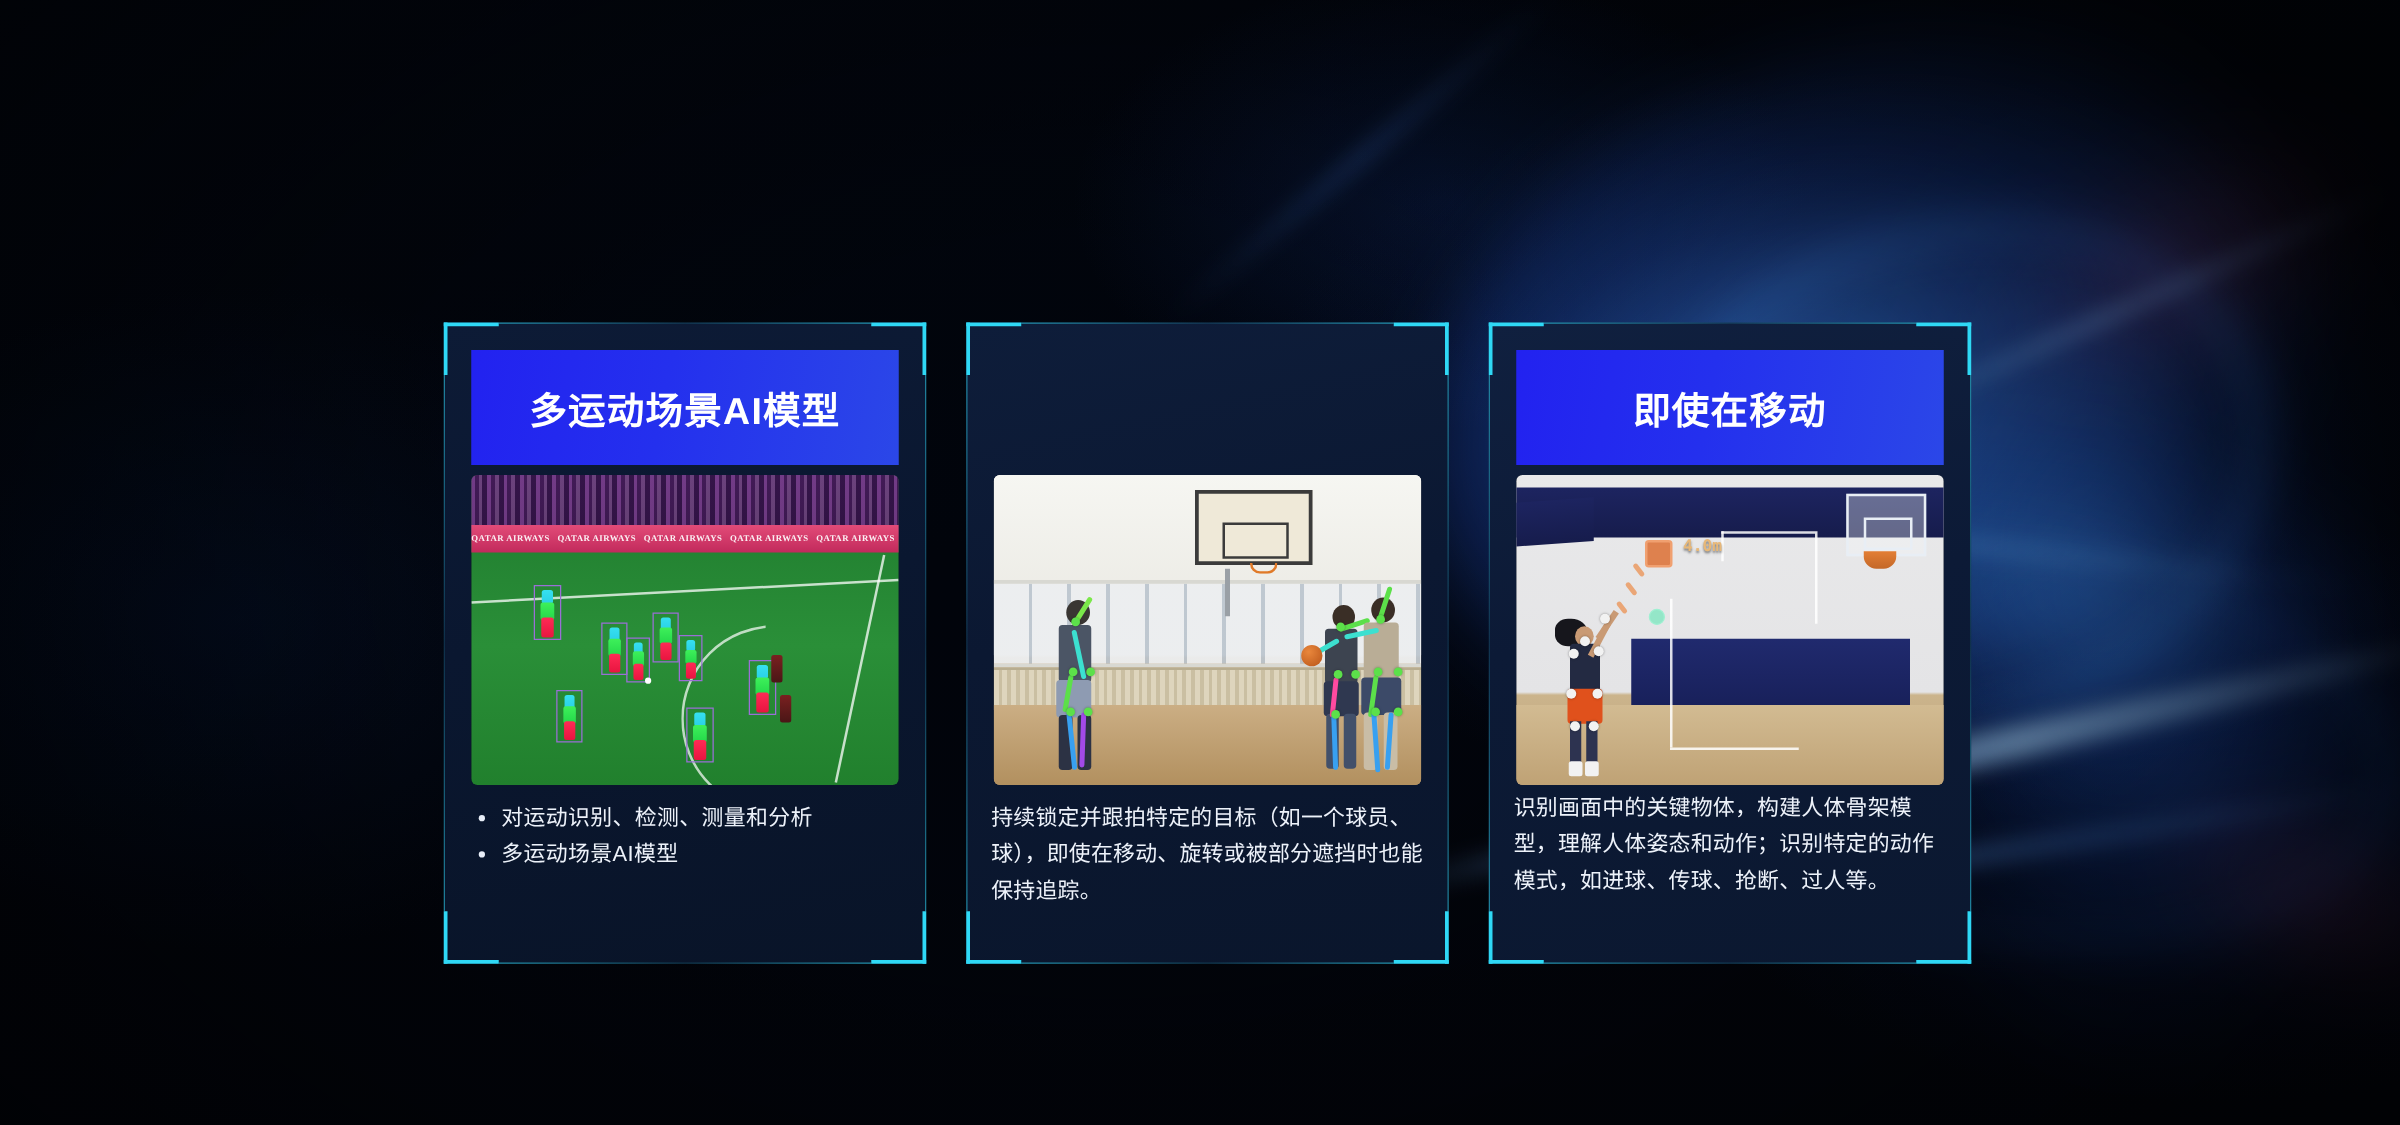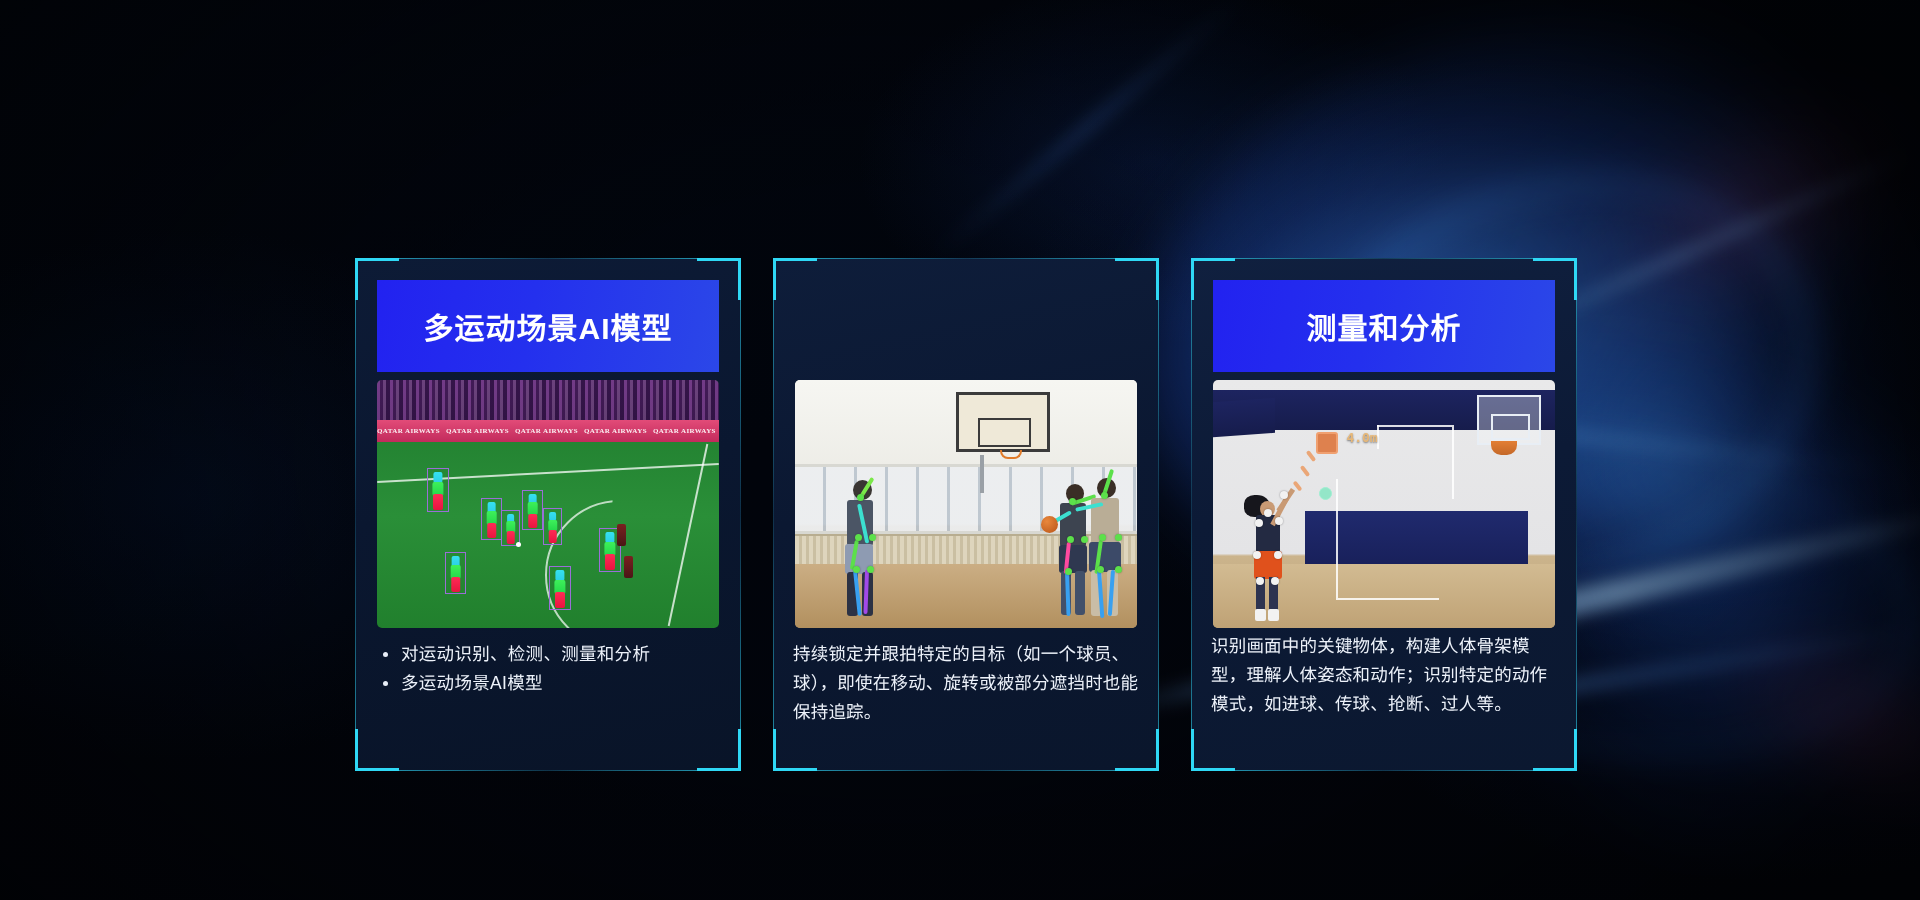--- a/index.html
+++ b/index.html
@@ -434,21 +434,21 @@
     <div class="edge-right"></div>
     <div class="br br-h tl-h"></div>
     <div class="br br-v tl-v"></div>
     <div class="br br-h tr-h"></div>
     <div class="br br-v tr-v"></div>
     <div class="br br-h bl-h"></div>
     <div class="br br-v bl-v"></div>
     <div class="br br-h br-h2"></div>
     <div class="br br-v br-v2"></div>
 
-    <div class="card-title">测量和分析</div>
+    <div class="card-title">即使在移动</div>
 
     <div class="card-media">
       <div class="media-inner court">
         <div class="court-pad-top"></div>
         <div class="court-pad-left"></div>
         <div class="court-pad-mid"></div>
         <div class="court-floor"></div>
 
         <div class="board2"></div>
         <div class="hoop2"></div>

